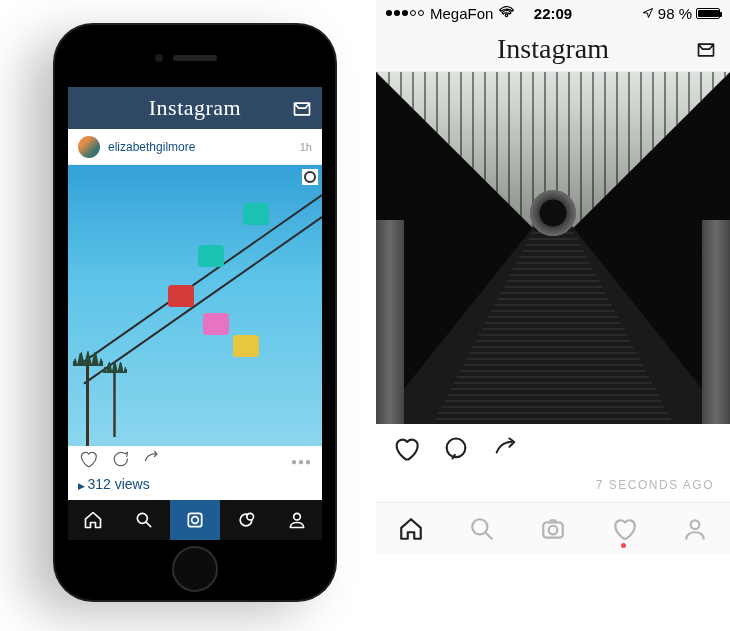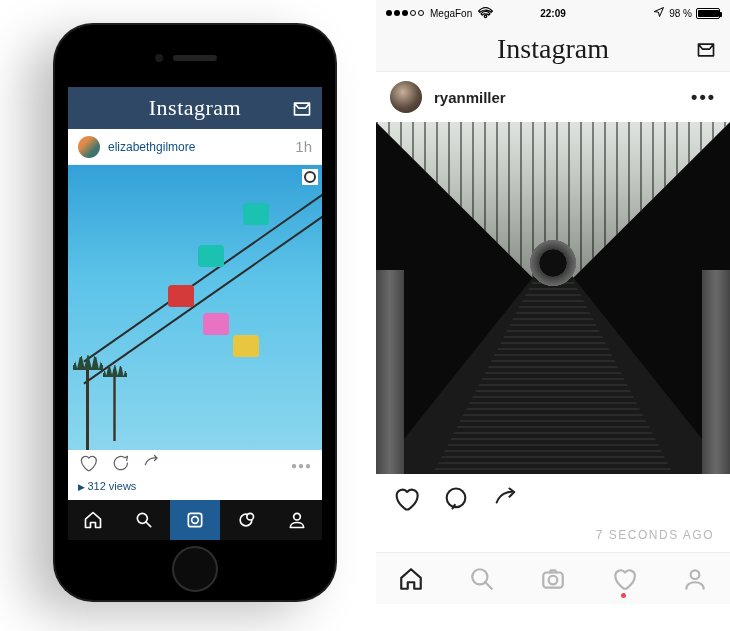--- a/index.html
+++ b/index.html
@@ -80,21 +80,21 @@
     border-bottom: 1px solid #eee;
     font-size: 12px;
     color: #114f86;
   }
   .old-avatar {
     width: 22px; height: 22px;
     border-radius: 50%;
     background: linear-gradient(135deg,#e48c47 30%,#3f746d 70%);
     margin-right: 8px;
   }
-  .old-time { margin-left: auto; color: #999; font-size: 15px; }
+  .old-time { margin-left: auto; color: #999; font-size: 11px; }
   .old-photo {
     flex: 1;
     background: linear-gradient(to bottom,#33a1d8 0%,#5cc3e8 40%,#8bd6ee 100%);
     position: relative;
     overflow: hidden;
   }
   .palm { position: absolute; bottom: 0; }
   .palm::before { content:""; display:block; width:3px; height:90px; background:#3d3326; }
   .palm::after { content:""; display:block; position:absolute; top:-8px; left:-16px; width:36px; height:18px;
     background: radial-gradient(circle at 50% 100%, #2a4836 0, #2a4836 60%, transparent 60%);
@@ -116,21 +116,21 @@
   .old-actions {
     height: 30px;
     display: flex; align-items: center;
     padding: 0 10px;
     gap: 12px;
     color:#626262;
   }
   .old-actions .dots { margin-left:auto; letter-spacing:1px; font-size:10px; color:#aaa;}
   .old-caption {
     padding: 0 10px 8px;
-    font-size: 11px;
+    font-size: 14px;
     color:#164e7d;
   }
   .old-caption .views::before { content:"▶ "; font-size:9px; }
   .old-caption .cap { color:#333; }
   .old-caption .cap .u { color:#164e7d; font-weight:600; }
 
   .old-tabbar {
     height: 40px;
     background: #111;
     display: flex;
@@ -150,21 +150,21 @@
     width: 354px;
     height: 631px;
     background: #fff;
     display: flex;
     flex-direction: column;
   }
   .status-bar {
     height: 26px;
     background:#f8f8f8;
     display:flex; align-items:center;
-    font-size:10px; font-weight:500;
+    font-size:15px; font-weight:500;
     padding: 0 10px;
     color:#000;
   }
   .sig-dots { display:flex; gap:2px; margin-right:6px;}
   .sig-dots span{ width:6px;height:6px;border-radius:50%;background:#000;}
   .sig-dots span.empty{ background:transparent;border:1px solid #000;}
   .status-bar .clock{ position:absolute; left:50%; transform:translateX(-50%); font-weight:600;}
   .status-bar .right{ margin-left:auto; display:flex; align-items:center; gap:4px;}
   .battery { width:24px;height:11px;border:1px solid #000;border-radius:2px;position:relative;}
   .battery::after{content:"";position:absolute;right:-3px;top:3px;width:2px;height:5px;background:#000;border-radius:0 1px 1px 0;}
@@ -386,25 +386,20 @@
 
   <div class="new-header">
     <span class="logo">Instagram</span>
     <span class="inbox">
       <svg viewBox="0 0 24 24">
           <path d="M3 5h18v14H3z M3 5l5 6h8l5-6"></path>
         </svg>
     </span>
   </div>
 
-  <div class="new-user-row">
-    <div class="new-avatar"></div>
-    <span>ryanmiller</span>
-    <span class="new-more">•••</span>
-  </div>
 
   <div class="new-photo">
     <div class="tunnel-ceiling"></div>
     <div class="tunnel-floor"></div>
     <div class="walkway"></div>
     <div class="column left"></div>
     <div class="column right"></div>
     <div class="vportal"></div>
   </div>
 

